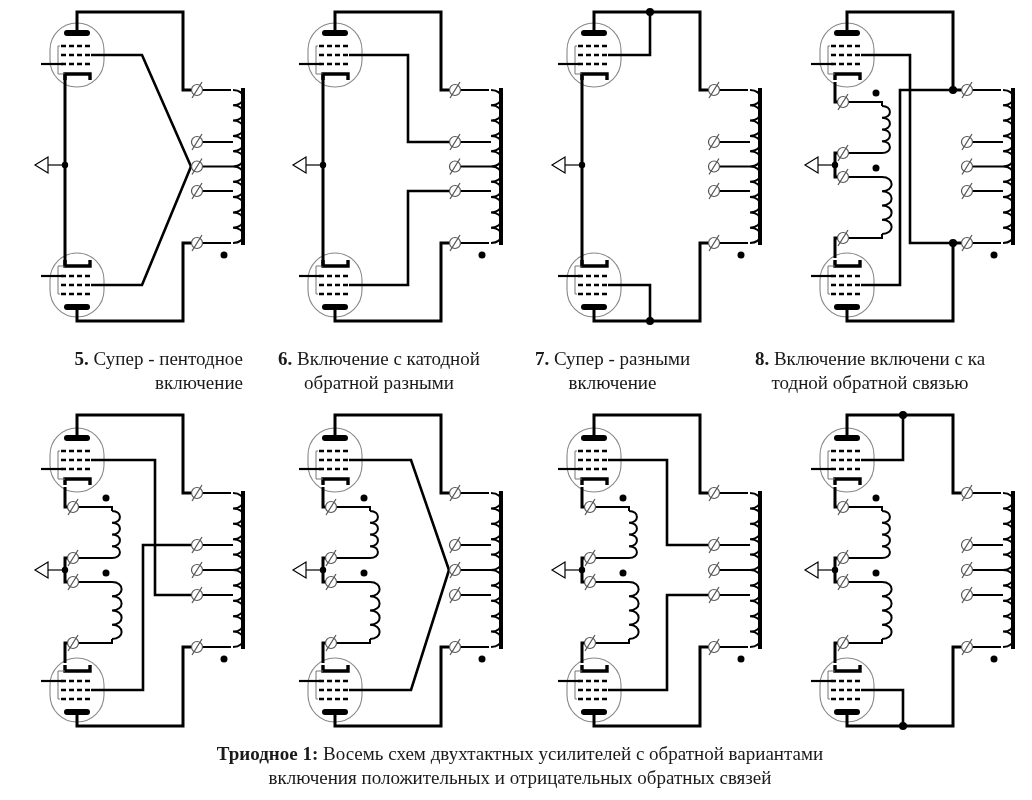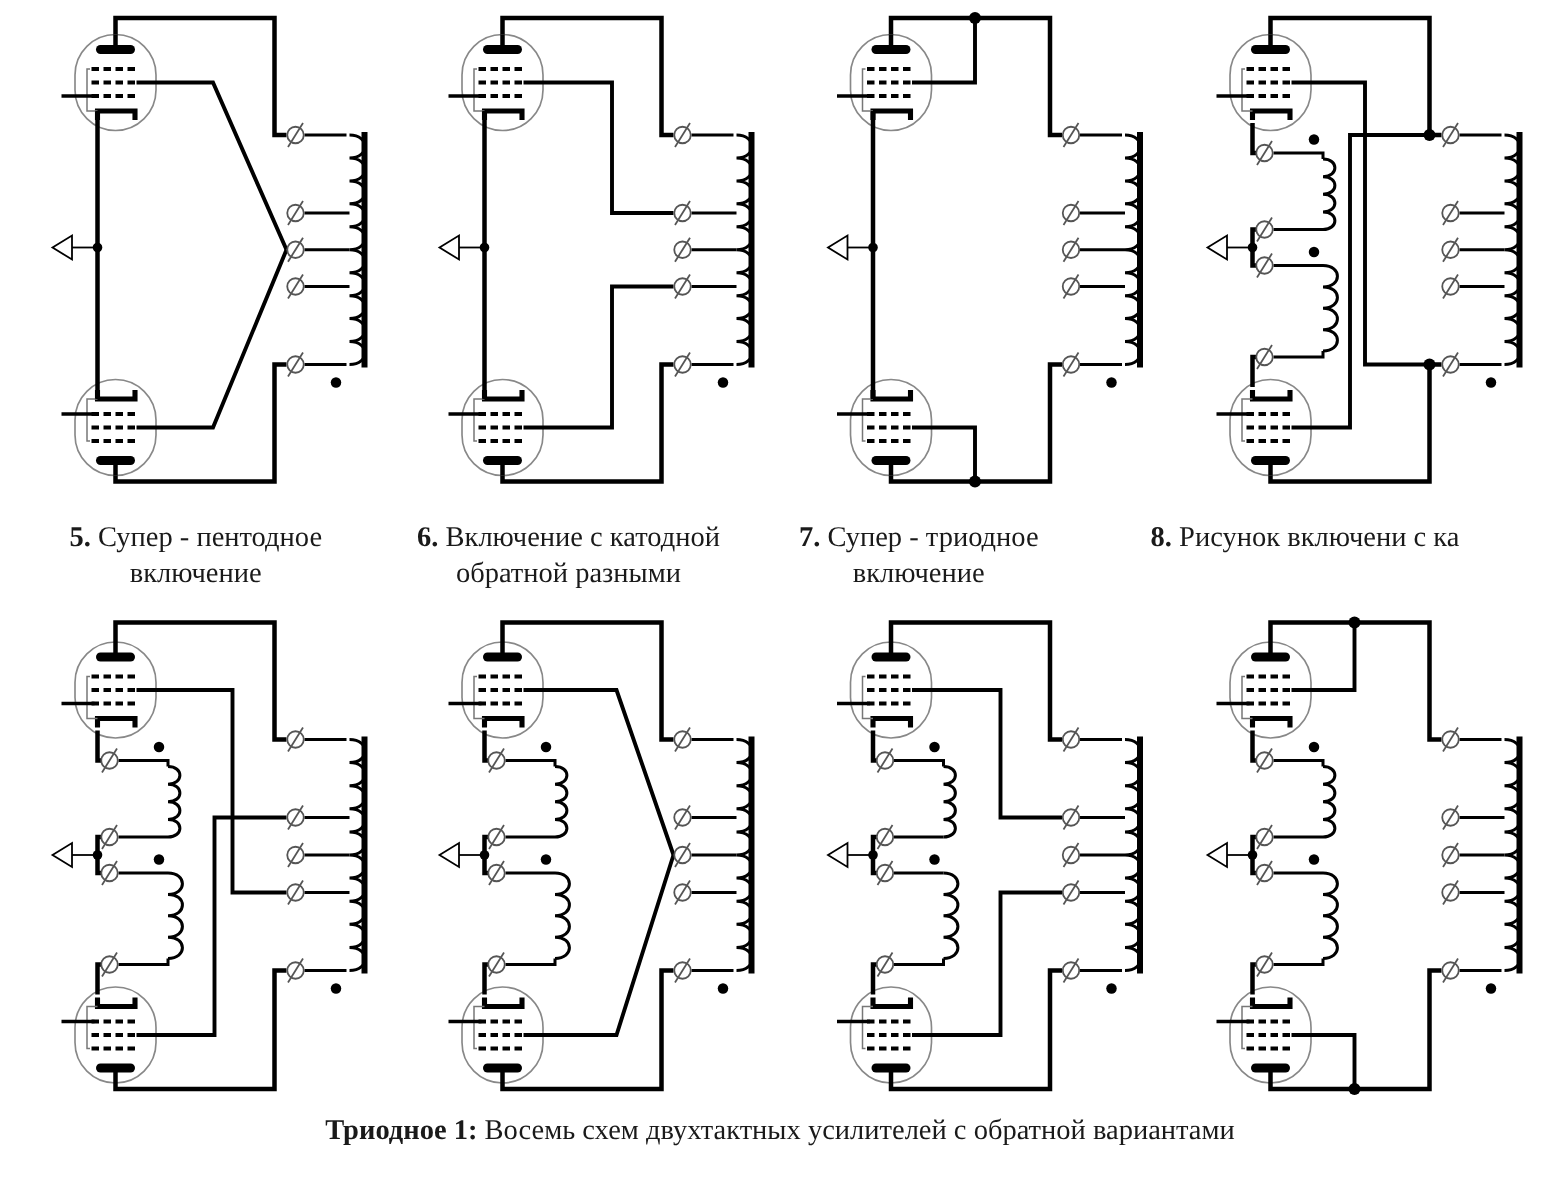--- a/index.html
+++ b/index.html
@@ -642,36 +642,38 @@
       <circle cx="876" cy="498" r="3.5" fill="#000"></circle>
       <circle cx="876" cy="573" r="3.5" fill="#000"></circle>
       <circle cx="835" cy="570" r="3.2" fill="#000"></circle>
       <g>
         <polygon points="805,570 818,562 818,578" fill="#fff" stroke="#000" stroke-width="1.2"></polygon>
         <line x1="818" y1="570" x2="835" y2="570" stroke="#000" stroke-width="1.2"></line>
       </g>
     </g>
   </svg>
 
-<div class="caption" style="left:18px;width:225px;top:347px;">
+<div class="caption" style="left:18px;width:225px;top:347px;text-align:right;">
   <b>5.</b>
   <span>Супер - пентодное</span><br>
   <span>включение</span>
 </div>
 <div class="caption" style="left:248px;width:262px;top:347px;text-align:center;">
   <b>6.</b>
   <span>Включение с катодной</span><br>
   <span>обратной разными</span>
 </div>
 <div class="caption" style="left:505px;width:215px;top:347px;">
   <b>7.</b>
-  <span>Супер - триодное</span><br>
+  <span>Супер - разными</span><br>
   <span>включение</span>
 </div>
 <div class="caption" style="left:730px;width:280px;top:347px;">
   <b>8.</b>
-  <span>Рисунок включени с ка</span><br>
+  <span>Включение включени с ка</span><br>
+  <span>тодной обратной связью</span>
 </div>
 
 <div class="figure-caption">
   <b>Триодное 1:</b>
   <span>Восемь схем двухтактных усилителей с обратной вариантами</span><br>
+  <span>включения положительных и отрицательных обратных связей</span>
 </div>
 
 </body></html>

